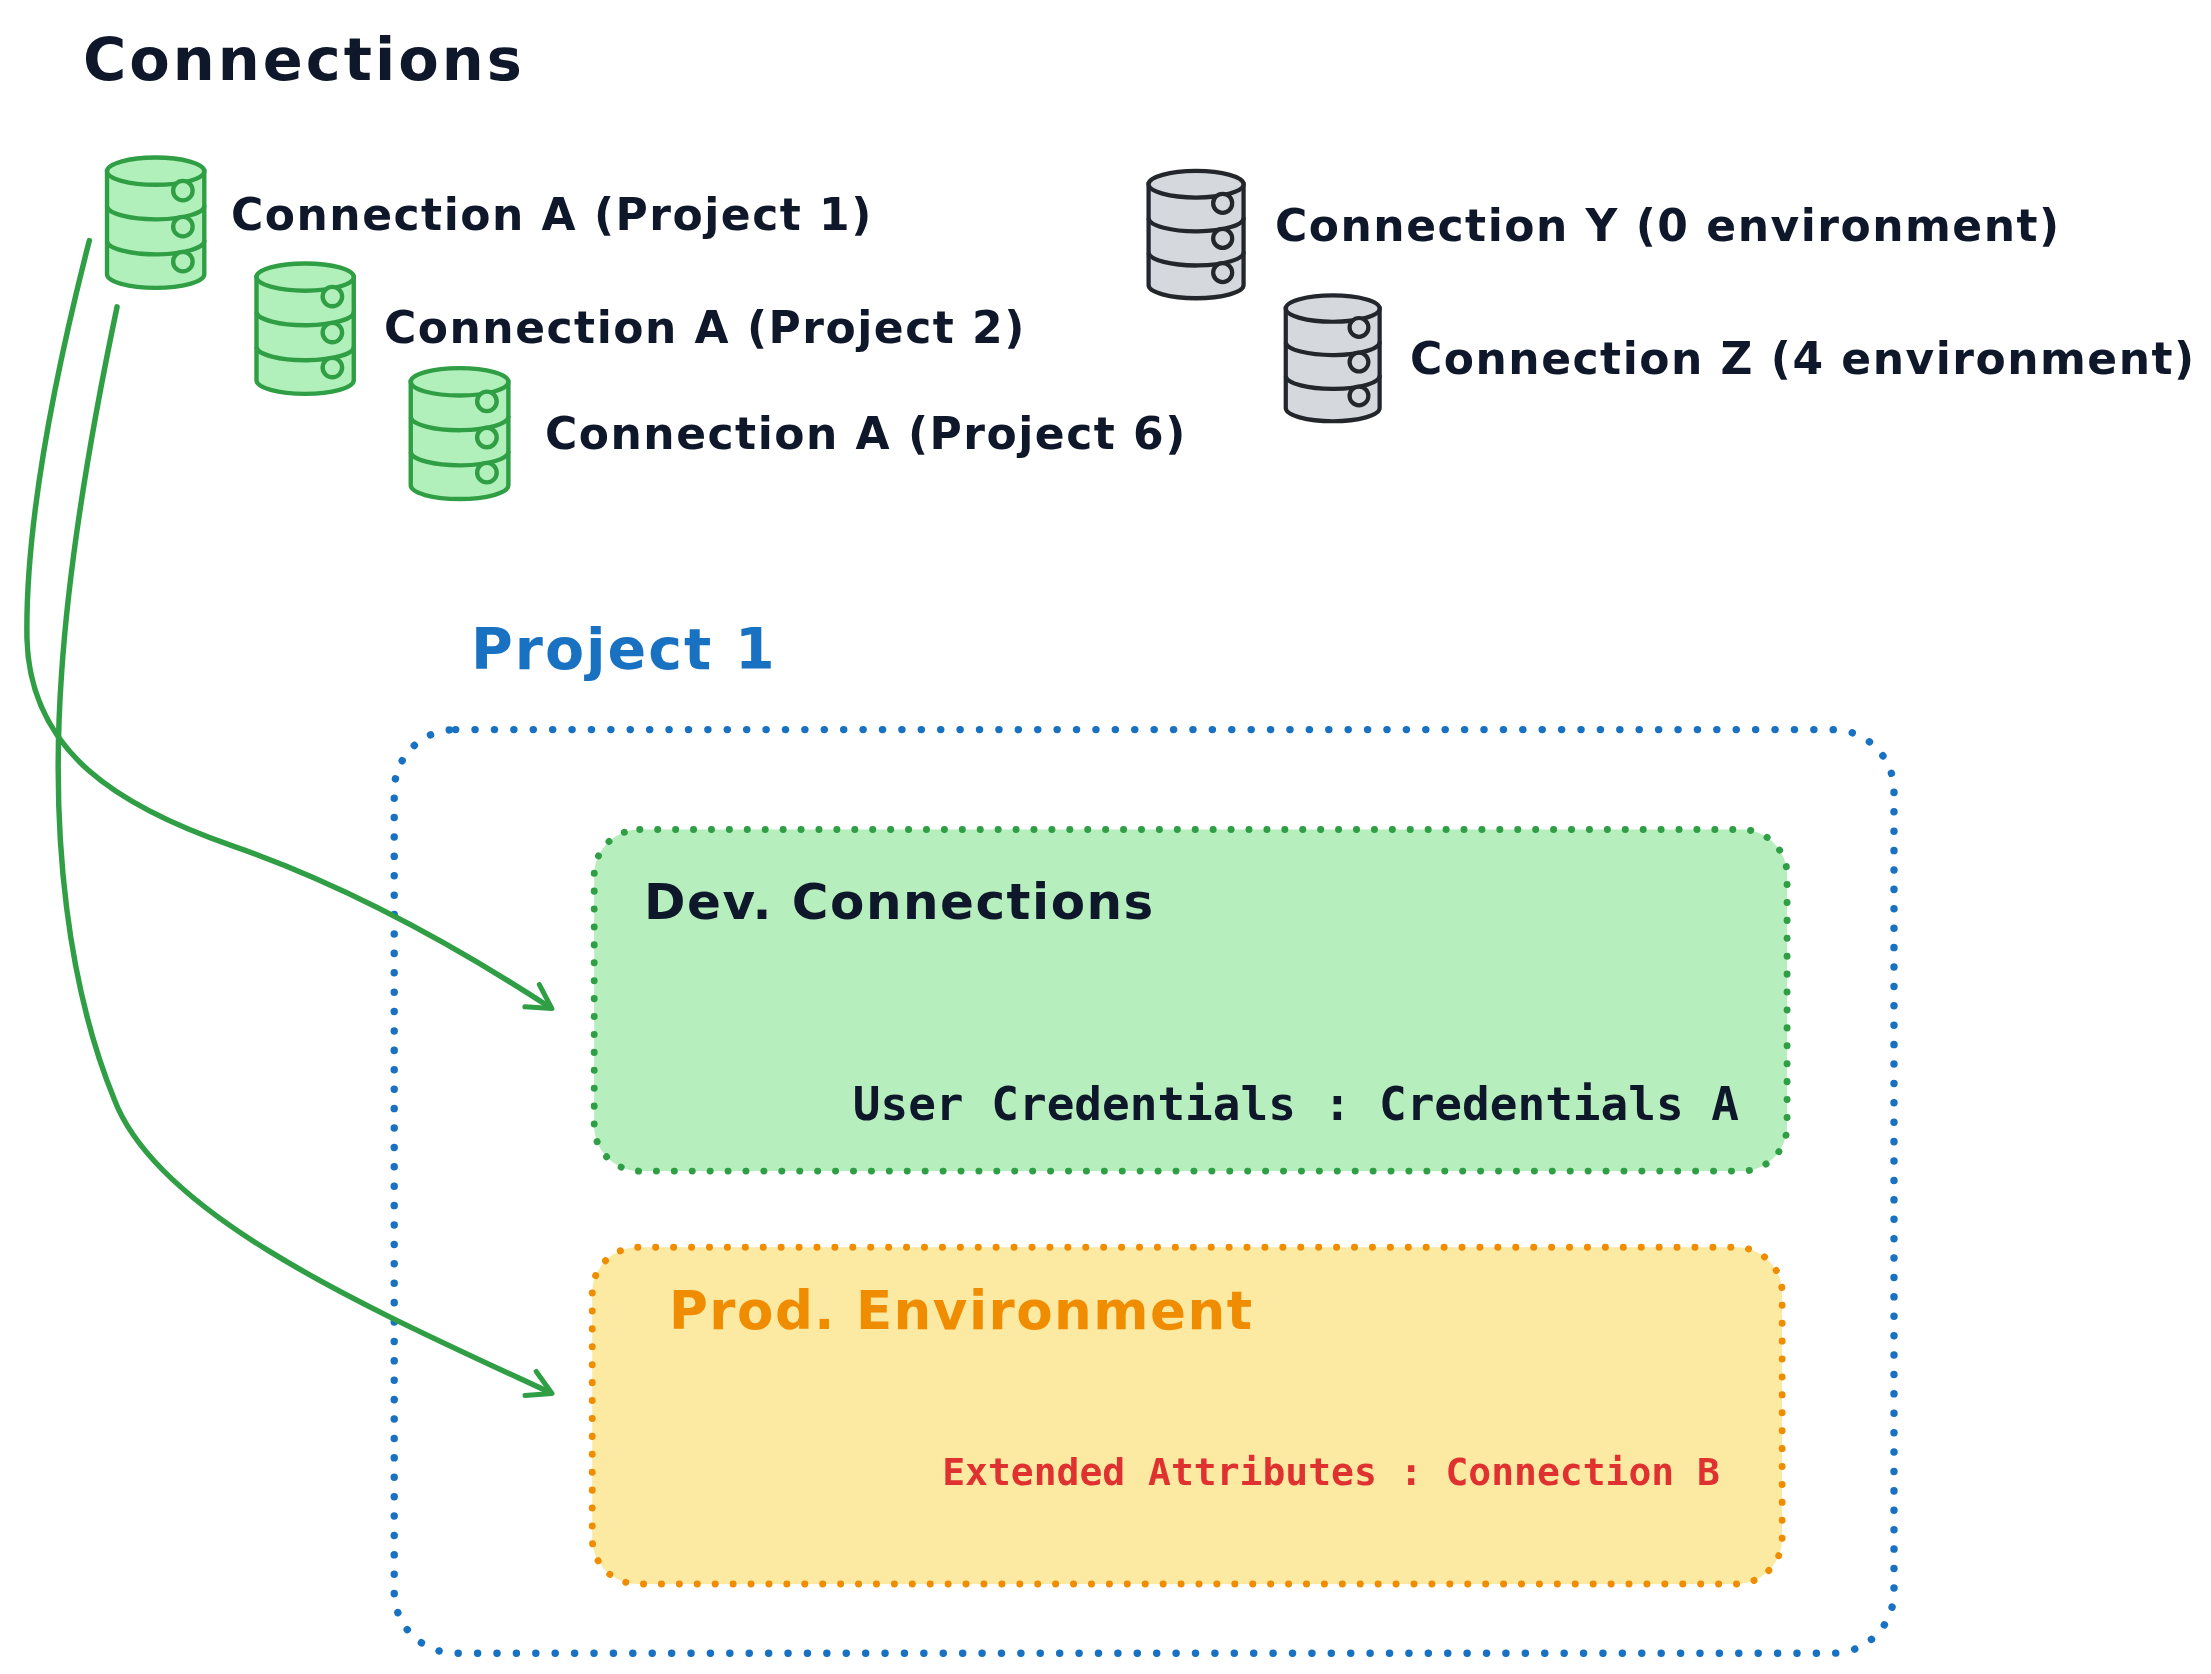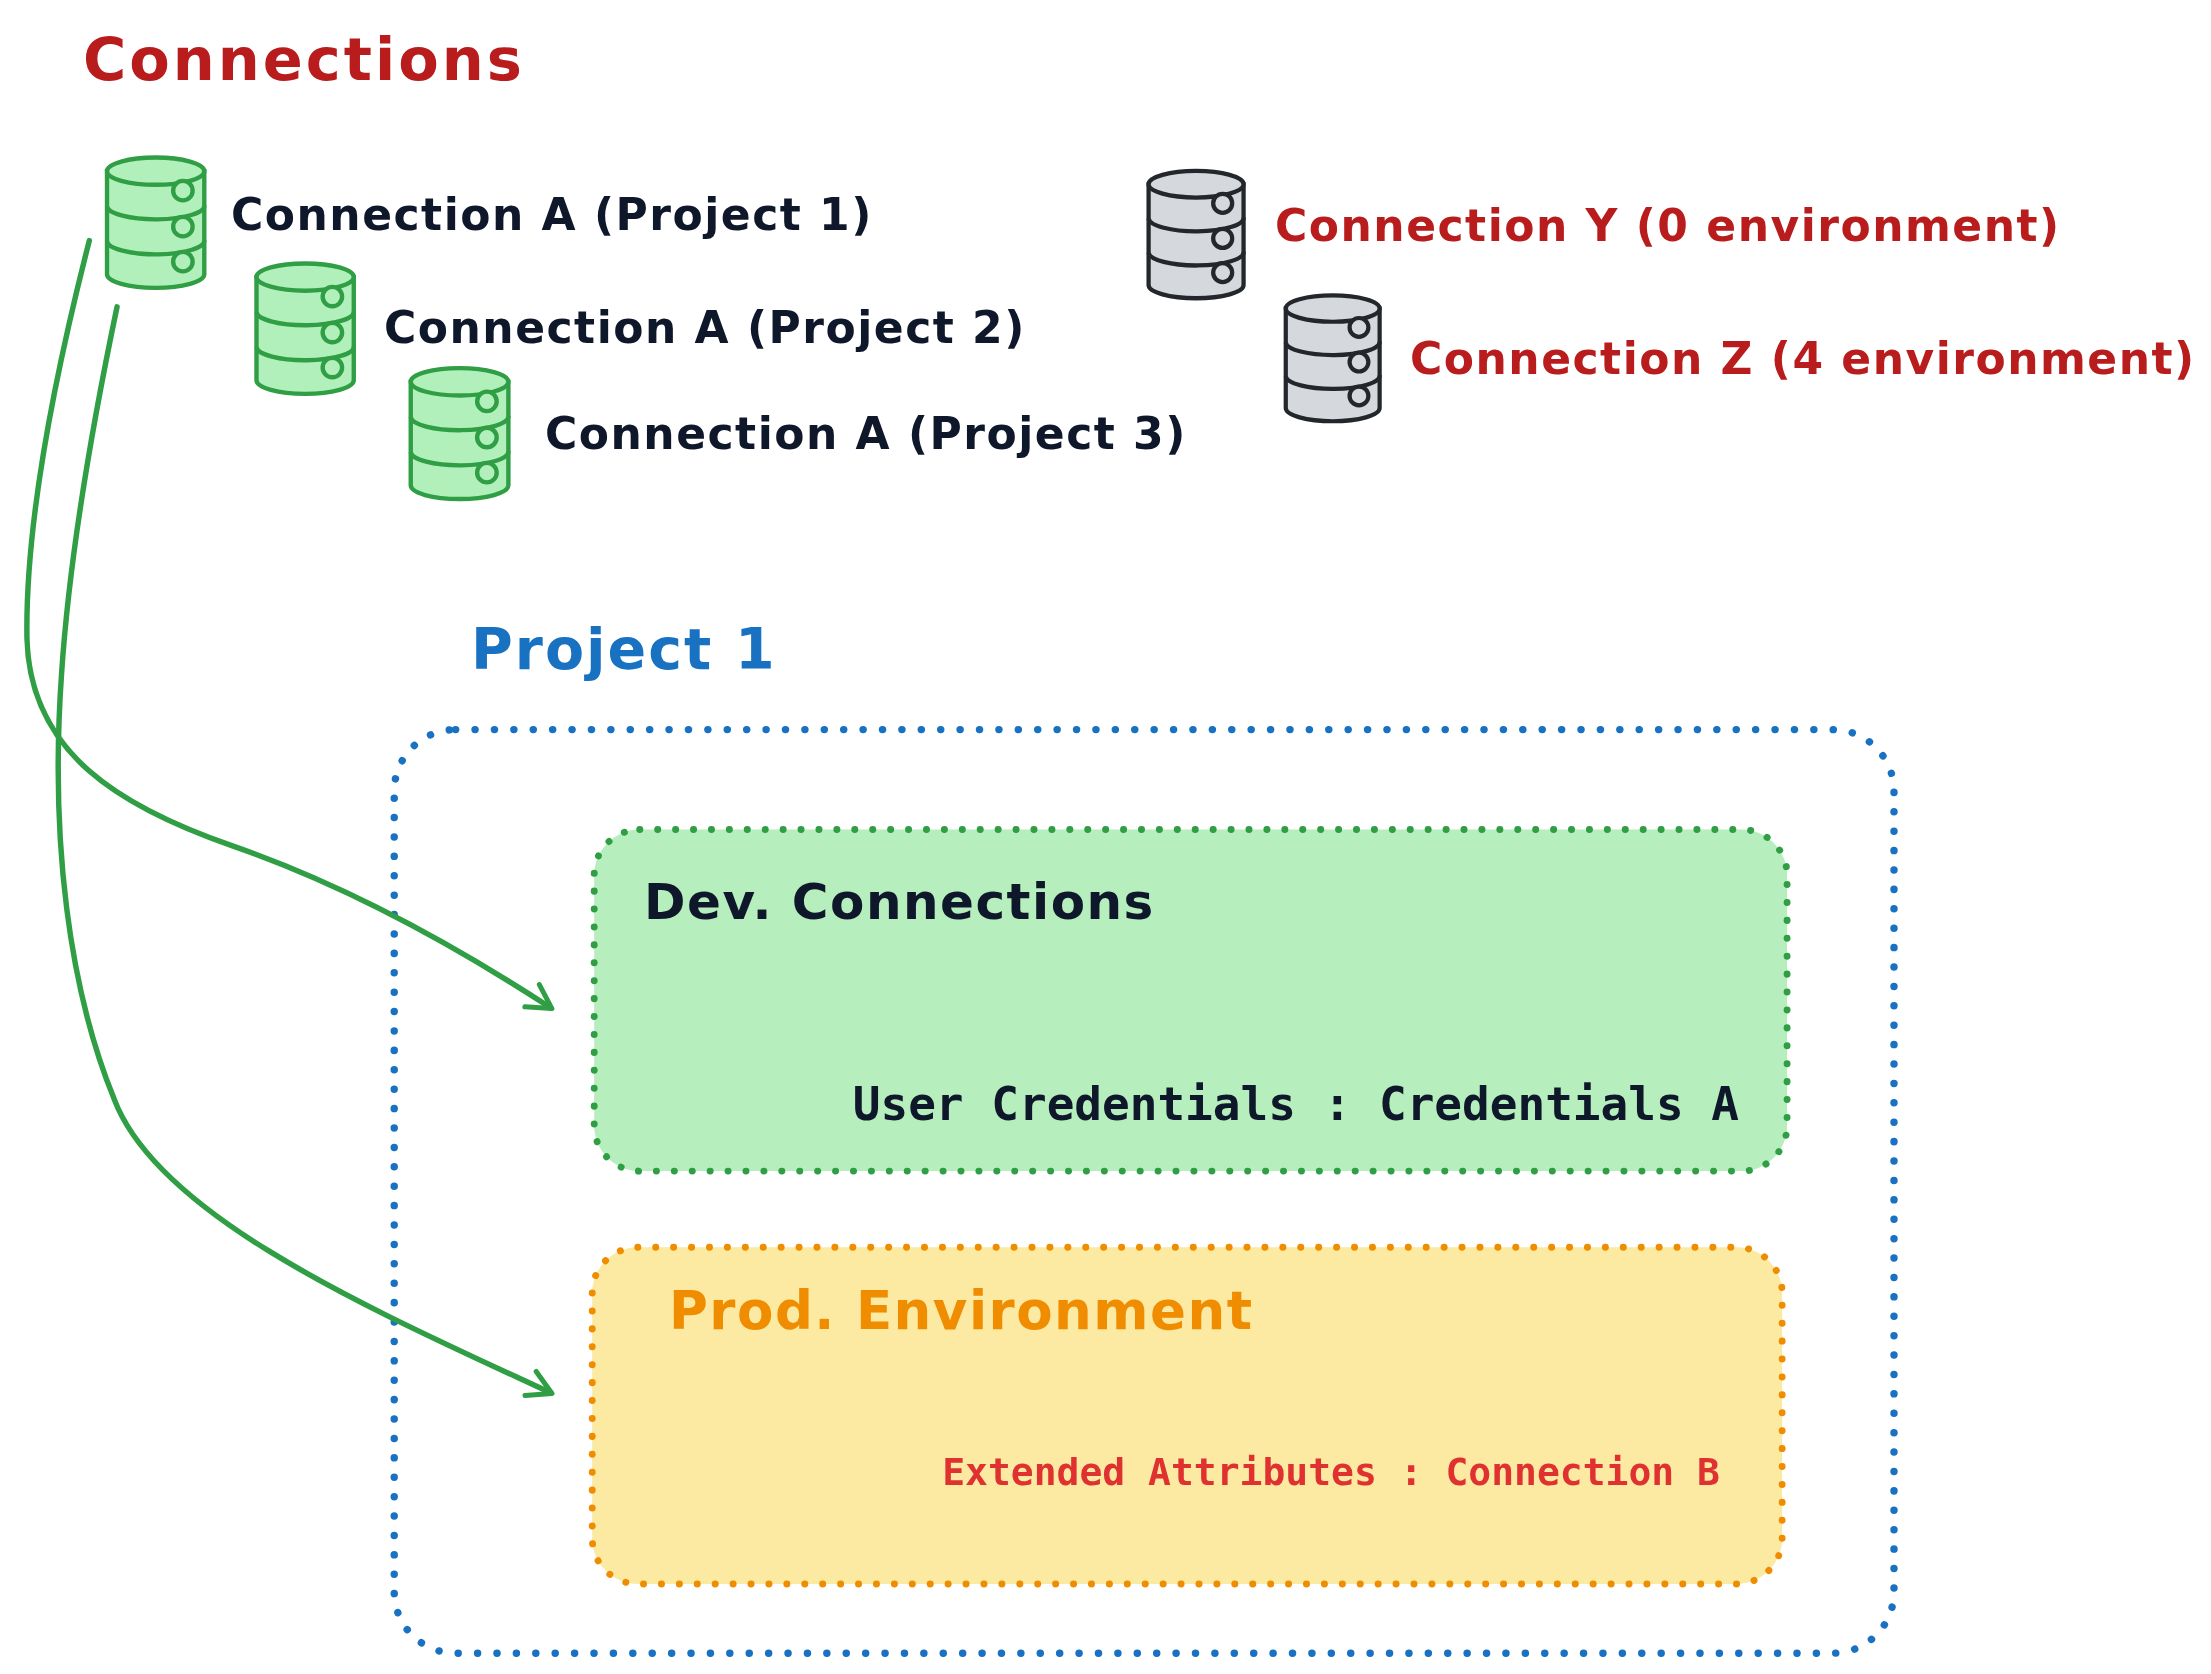--- a/index.html
+++ b/index.html
@@ -11,21 +11,21 @@
     font-family:"DejaVu Sans", sans-serif;
   }
   #scene{position:absolute;left:0;top:0}
   
   .db-body,.db-top,.db-dot{fill:var(--f);stroke:var(--s);stroke-width:4.5px}
   .db-sep{fill:none;stroke:var(--s);stroke-width:4.5px}
   
   .t{position:absolute;white-space:nowrap;font-weight:bold}
   .hand{letter-spacing:1.5px}
   .mono{font-family:"DejaVu Sans Mono", monospace;letter-spacing:0}
-  .ink{color:#b91c1c}
+  .ink{color:#0f172a}
   .green{color:#0f172a}
   .blue{color:#1971c2}
   .orange{color:#f08c00}
   .red{color:#e03131}
 
   #title{left:83px;top:24px;font-size:59px;line-height:71px;letter-spacing:3px}
   #lblA1{left:231px;top:188px;font-size:44px;line-height:53px}
   #lblA2{left:384px;top:301px;font-size:44px;line-height:53px}
   #lblA3{left:545px;top:407px;font-size:44px;line-height:53px}
   #lblY {left:1275px;top:199px;font-size:44px;line-height:53px}
@@ -71,21 +71,21 @@
     <use href="#db" x="405" y="365" width="118" height="146" style="--f:#b2f0bb;--s:#2f9e44"></use>
 
     <use href="#db" x="1151" y="166" width="114" height="142" style="--f:#d5d9de;--s:#23272b"></use>
     <use href="#db" x="1291" y="289" width="110" height="146" style="--f:#d5d9de;--s:#23272b"></use>
   </svg>
 
   <h1 id="title" class="t hand ink" style="margin:0;font-weight:bold">Connections</h1>
 
   <div id="lblA1" class="t hand green">Connection A (Project 1)</div>
   <div id="lblA2" class="t hand green">Connection A (Project 2)</div>
-  <div id="lblA3" class="t hand green">Connection A (Project 3)</div>
+  <div id="lblA3" class="t hand green">Connection A (Project 6)</div>
 
   <div id="lblY" class="t hand ink">Connection Y (0 environment)</div>
   <div id="lblZ" class="t hand ink">Connection Z (4 environment)</div>
 
   <div id="projTitle" class="t hand blue">Project 1</div>
 
   <div id="devTitle" class="t hand green">Dev. Connections</div>
   <div id="devMap" class="t mono green">User Credentials : Credentials A</div>
 
   <div id="prodTitle" class="t hand orange">Prod. Environment</div>

